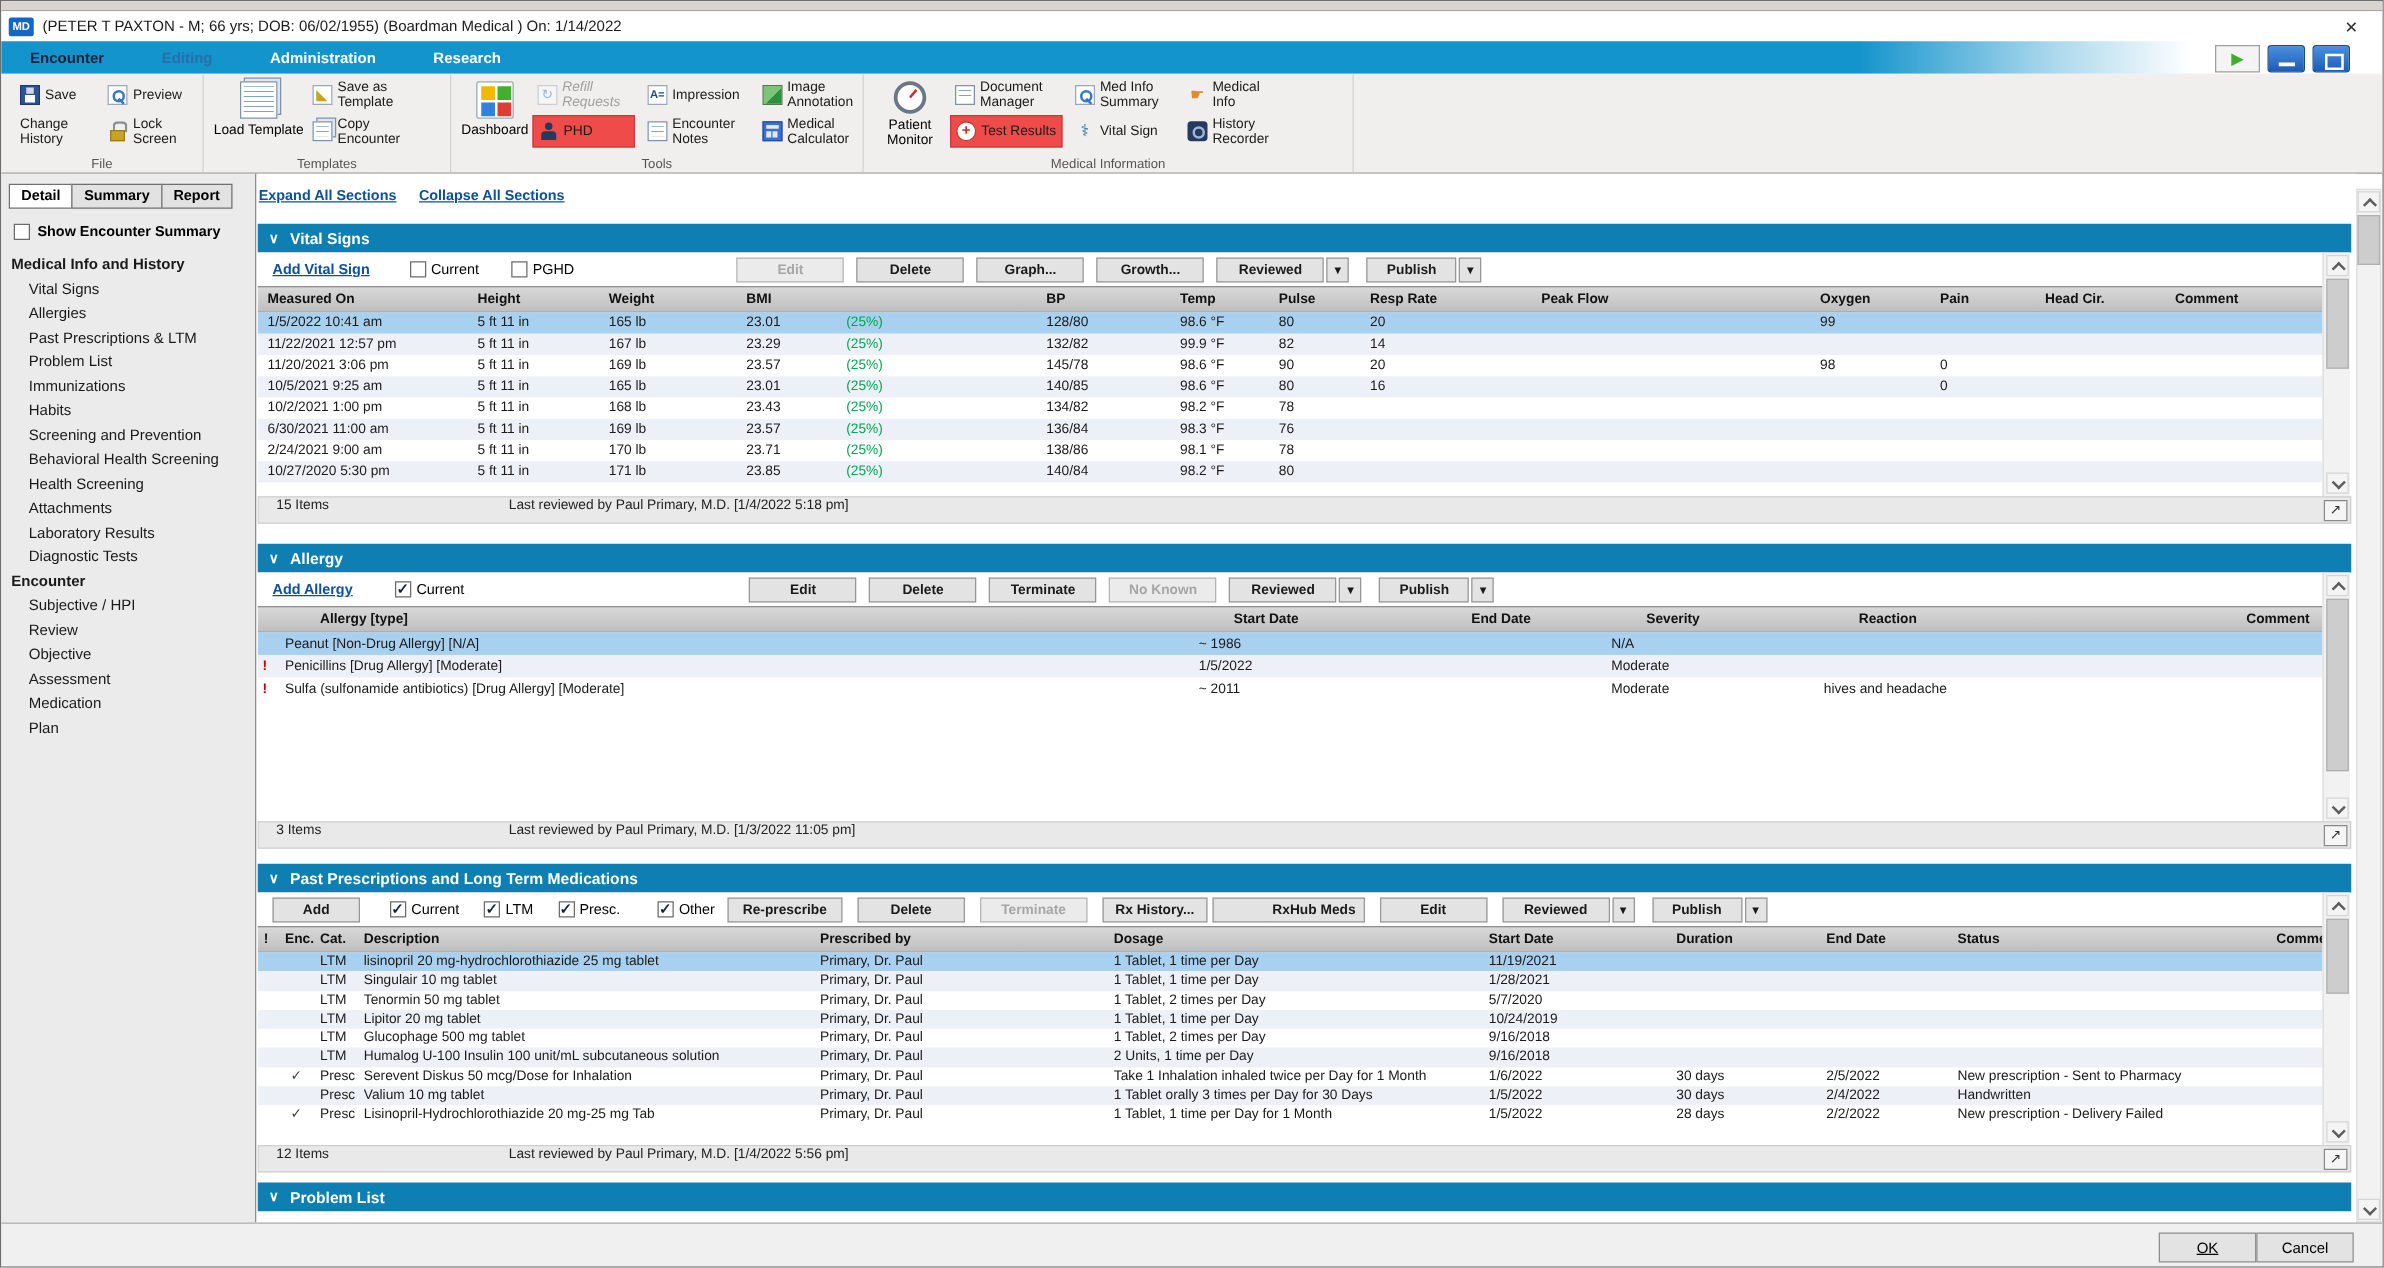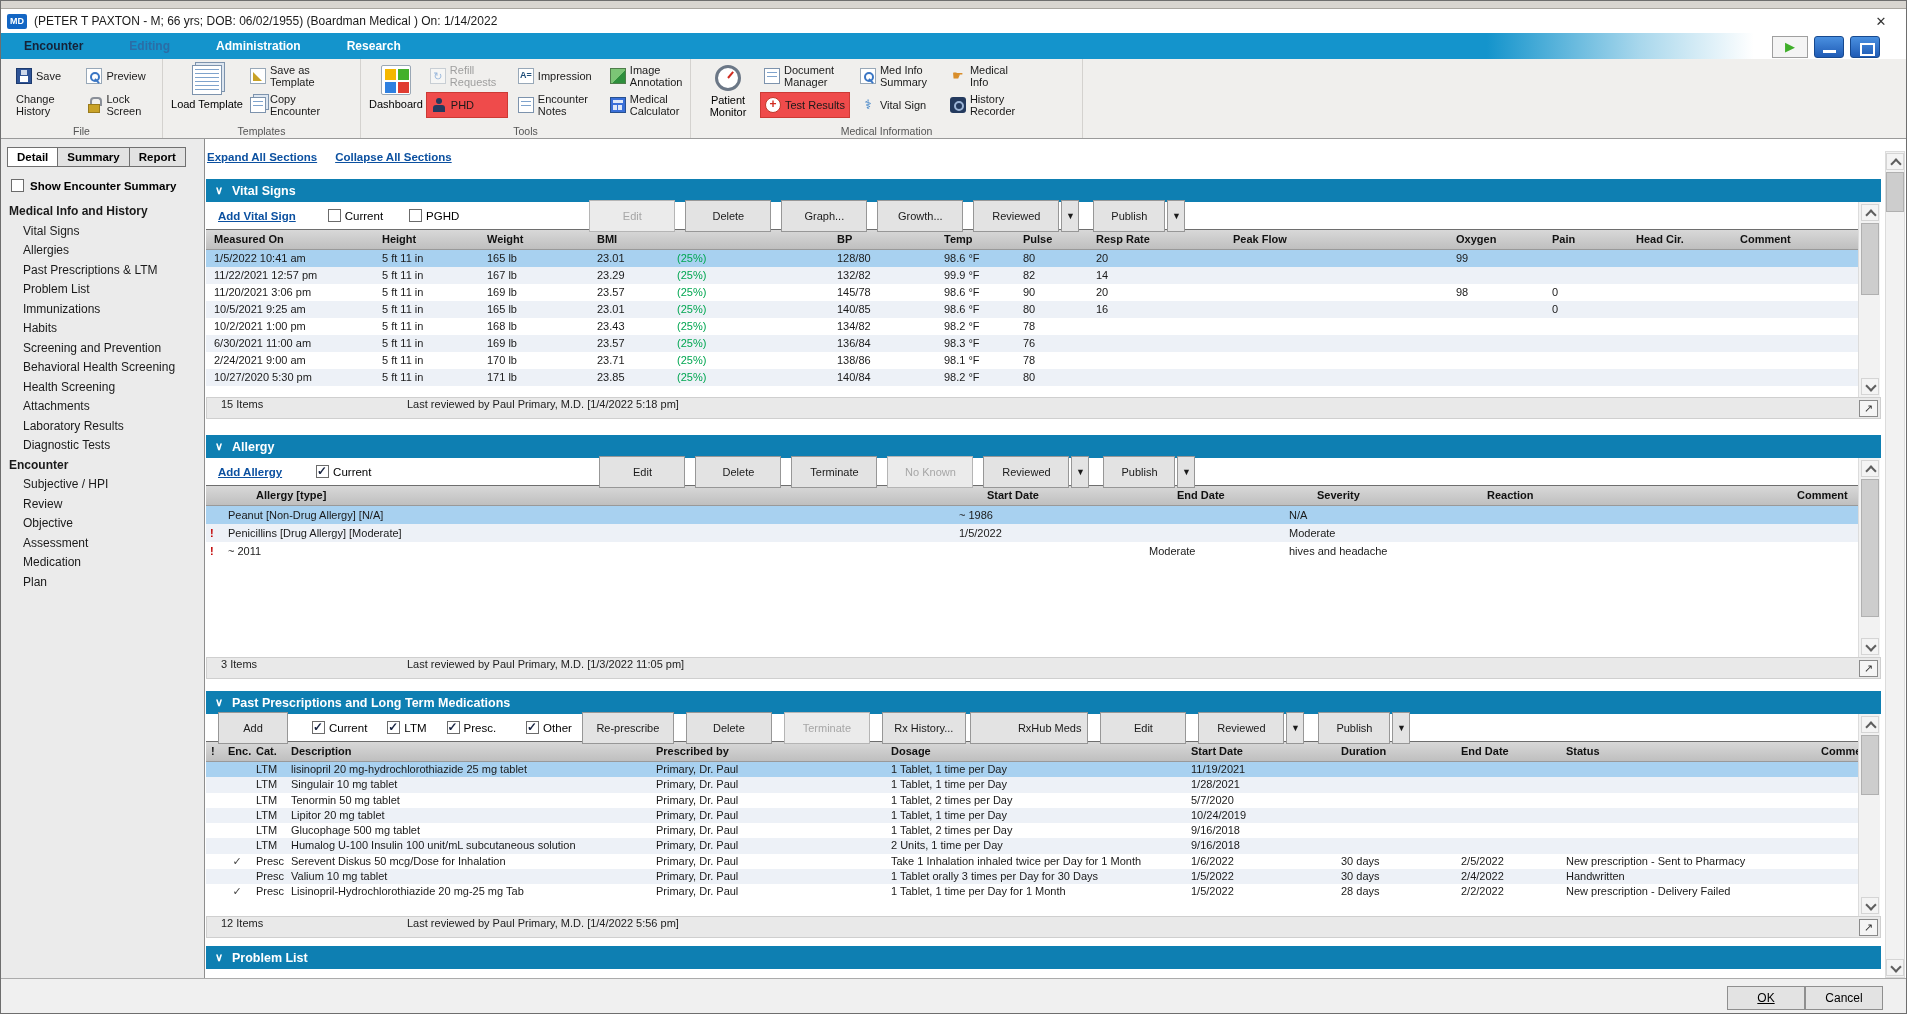--- a/index.html
+++ b/index.html
@@ -87,21 +87,21 @@
   
   .content{position:absolute;left:205px;top:138px;width:1679px;height:839px;background:#fff;overflow:hidden;}
   .links-row{height:40px;display:flex;gap:18px;align-items:flex-start;padding:12px 0 0 1px;}
   .link{color:#0b50a0;text-decoration:underline;font-size:11.5px;font-weight:bold;white-space:nowrap;}
   .sec-hdr{height:23px;background:#0e7fb2;color:#fff;display:flex;align-items:center;width:1675px;}
   .chev{width:26px;text-align:center;font-size:11px;font-weight:bold;}
   .sec-title{font-size:12.5px;font-weight:bold;}
   .sec-body{display:flex;width:1675px;}
   .sec-main{flex:none;width:1652px;}
   .toolbar{height:27px;display:flex;align-items:center;background:#fff;font-size:11.5px;}
-  .btn{height:32px;min-width:86px;background:#e3e3e3;border:1px solid #979797;font-size:11px;color:#1a1a1a;display:inline-flex;align-items:center;justify-content:center;padding:0 6px;white-space:nowrap;}
+  .btn{height:20px;min-width:86px;background:#e3e3e3;border:1px solid #979797;font-size:11px;color:#1a1a1a;display:inline-flex;align-items:center;justify-content:center;padding:0 6px;white-space:nowrap;font-weight:bold;}
   .btn.disabled{color:#a6a6a6;background:#ebebeb;border-color:#b5b5b5;}
   .btn.dd{min-width:18px;width:18px;padding:0;font-size:9px;}
   .cb-label{margin-left:4px;white-space:nowrap;}
   
   .dtable{width:1652px;border-top:1px solid #6e6e6e;overflow:hidden;background:#fff;}
   .thead,.trow{display:grid;}
   .thead{height:20px;background:linear-gradient(#d8d8d8,#bfbfbf);border-bottom:1px solid #999;}
   .th{font-size:11px;font-weight:bold;color:#111;padding-left:8px;line-height:19px;white-space:nowrap;overflow:hidden;}
   .td{font-size:11px;color:#1a1a1a;padding-left:8px;white-space:nowrap;overflow:hidden;}
   .t-vs .trow{height:17px;line-height:17px;}
@@ -199,21 +199,21 @@
     </div>
 
     <div class="rgroup" style="width:330px;">
       <div class="rbig">
           <span class="ic ic-lg ic-grid"></span>
           <span class="rlab">Dashboard</span>
         </div>
       <div class="rcol">
         <div class="ritem disabled">
             <span class="ic ic-refill"></span>
-            <span class="rlab" style="width:52px;">Refill Requests</span>
+            <span class="rlab" style="width:52px;font-style:italic;">Refill Requests</span>
           </div>
         <div class="ritem hl">
             <span class="ic ic-person"></span>
             <span class="rlab" style="width:52px;">PHD</span>
           </div>
       </div>
       <div class="rcol">
         <div class="ritem">
             <span class="ic ic-a"></span>
             <span class="rlab">Impression</span>
@@ -544,20 +544,21 @@
                   <span class="td alert">!</span>
                   <span class="td">Penicillins [Drug Allergy] [Moderate]</span>
                   <span class="td">1/5/2022</span>
                   <span class="td"></span>
                   <span class="td">Moderate</span>
                   <span class="td"></span>
                   <span class="td"></span>
                 </div>
                 <div class="trow" style="grid-template-columns: 14px 731px 190px 140px 170px 310px 97px;">
                   <span class="td alert">!</span>
+                  <span class="td">Sulfa (sulfonamide antibiotics) [Drug Allergy] [Moderate]</span>
                   <span class="td">~ 2011</span>
                   <span class="td"></span>
                   <span class="td">Moderate</span>
                   <span class="td">hives and headache</span>
                   <span class="td"></span>
                 </div>
               </div>
             </div>
         </div>
         <div class="vscroll" style="height:199px;">

